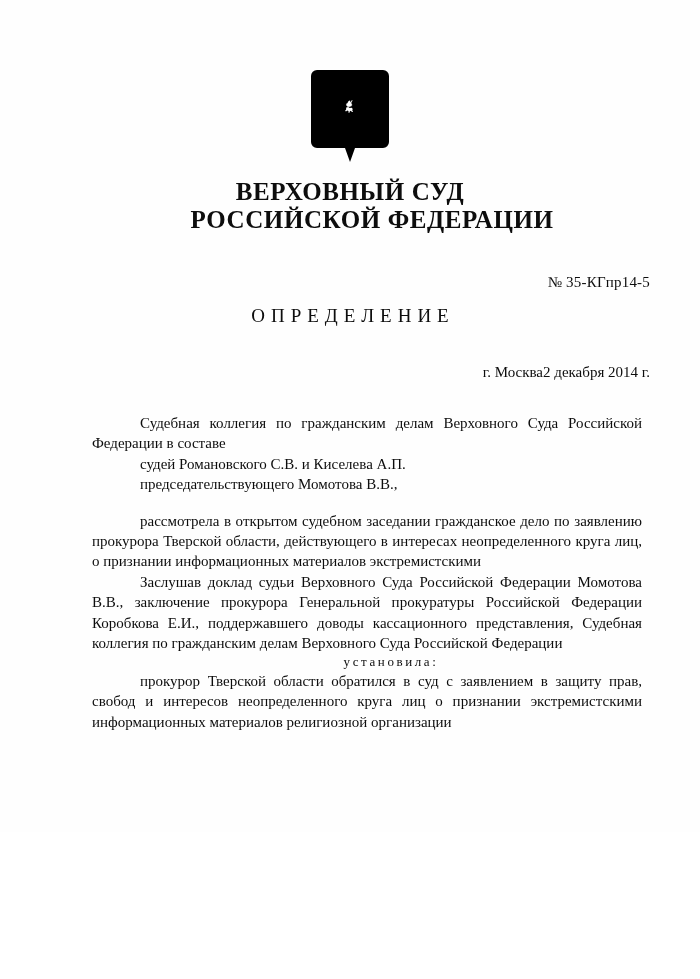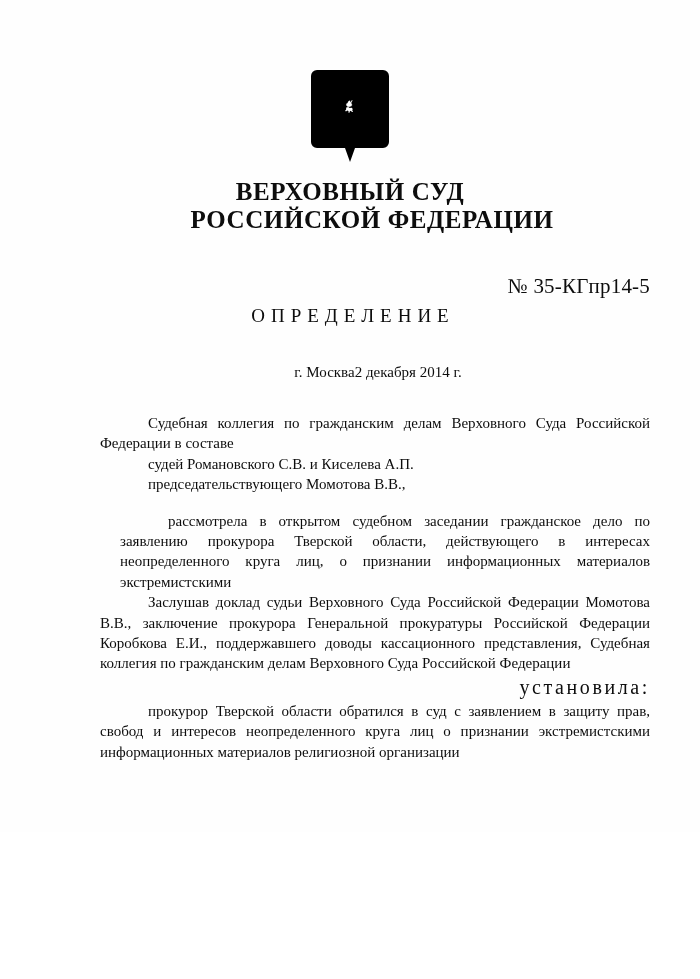--- a/index.html
+++ b/index.html
@@ -61,81 +61,80 @@
   .court-title .line2 {
     display: block;
     margin-left: 44px;
   }
 
   
   .case-number {
     position: absolute;
     right: 50px;
     top: 274px;
-    font-size: 21px;
+    font-size: 15px;
     letter-spacing: 0.2px;
   }
 
   
   .doc-kind {
     position: absolute;
     left: 0;
     top: 305px;
     width: 700px;
     text-align: center;
     font-weight: normal;
     font-size: 19px;
     letter-spacing: 6px;
     text-indent: 6px;
   }
 
   
   .placedate {
     position: absolute;
     left: 100px;
-    right: 44px;
+    right: 50px;
     top: 364px;
     display: flex;
-    justify-content: center;
+    justify-content: flex-end;
     font-size: 15px;
   }
   .placedate .city { padding-left: 0; }
   .placedate .date { }
 
   
   .body {
     position: absolute;
-    left: 100px;
+    left: 92px;
     top: 413px;
     width: 550px;
     font-size: 15px;
     line-height: 1.36;
     text-align: justify;
     text-justify: inter-word;
   }
   .body p {
     margin: 0;
     text-indent: 48px;
   }
   .body p.gap-before {
     margin-top: 16px;
-    margin-left: 20px;
   }
   .panel-line {
     display: block;
     text-indent: 48px;
   }
 
   
   .verdict-head {
     margin-top: 18px;
     margin-bottom: 16px;
-    text-align: right;
+    text-align: center;
     text-indent: 0;
-    font-size: 20px;
+    font-size: 13px;
     letter-spacing: 2.6px;
     text-indent: 2.6px;
   }
 </style>
 </head>
 <body>
 
 <div class="page">
 
   <div class="emblem-wrap">

